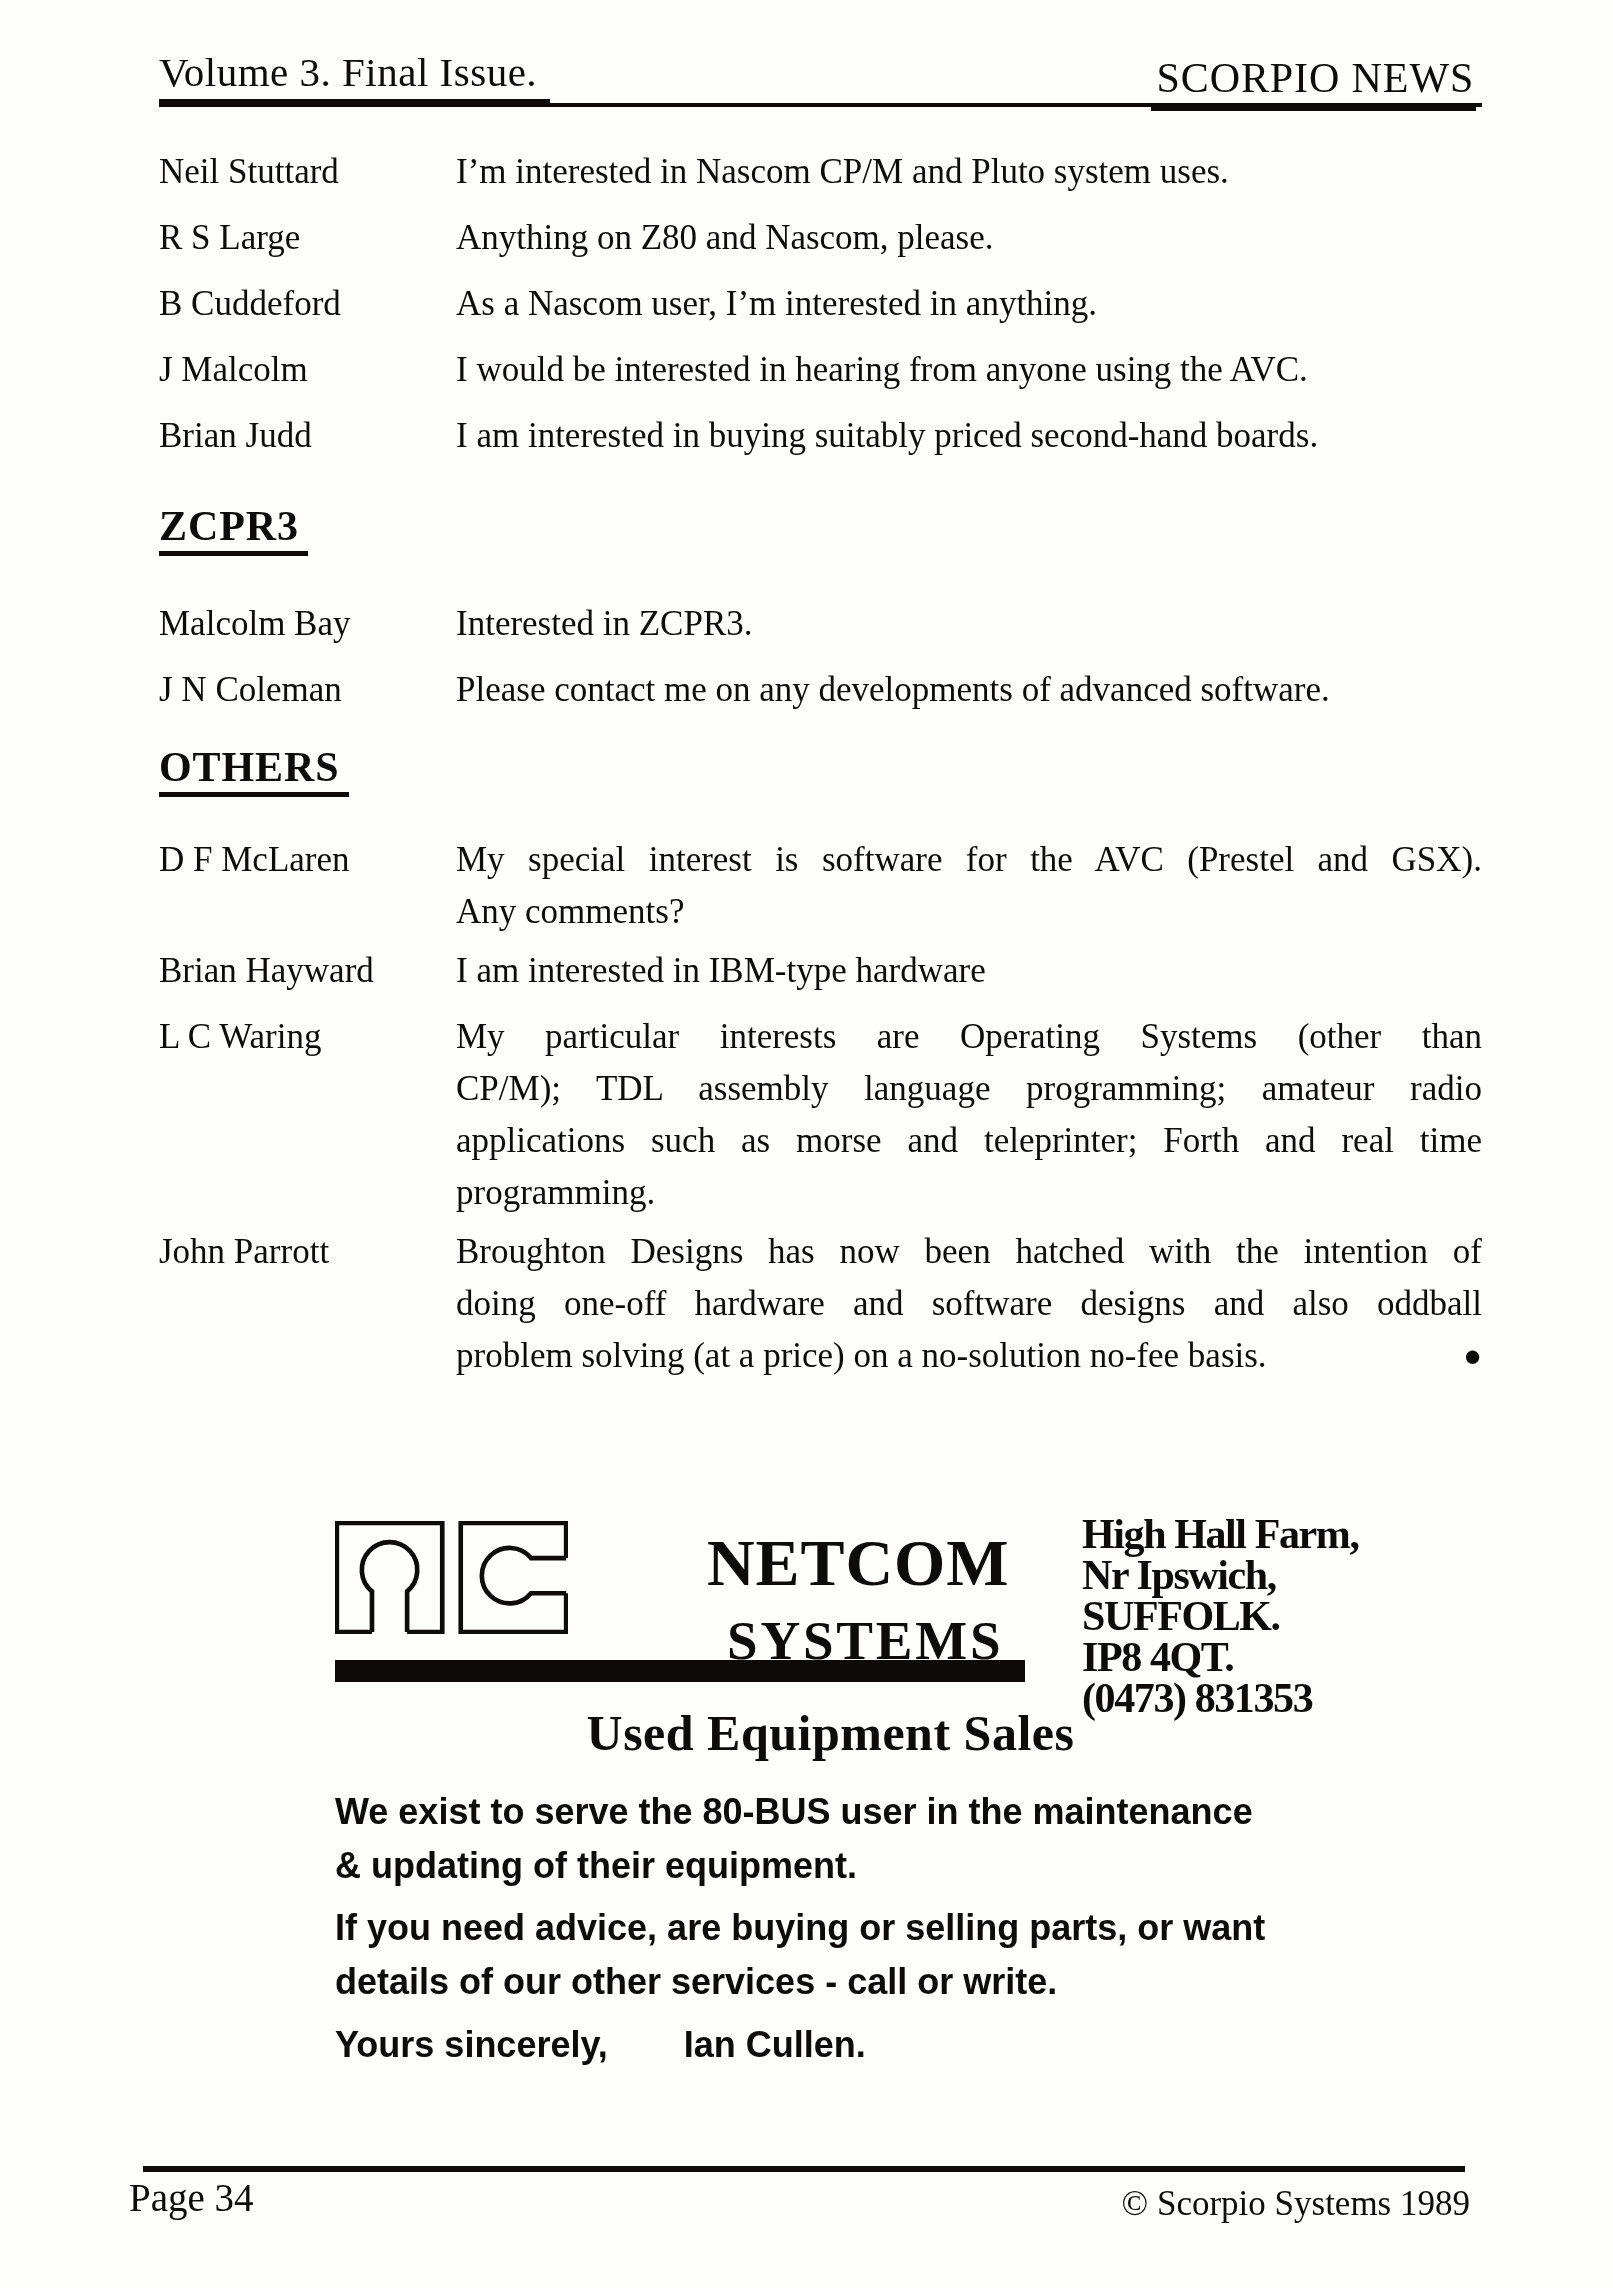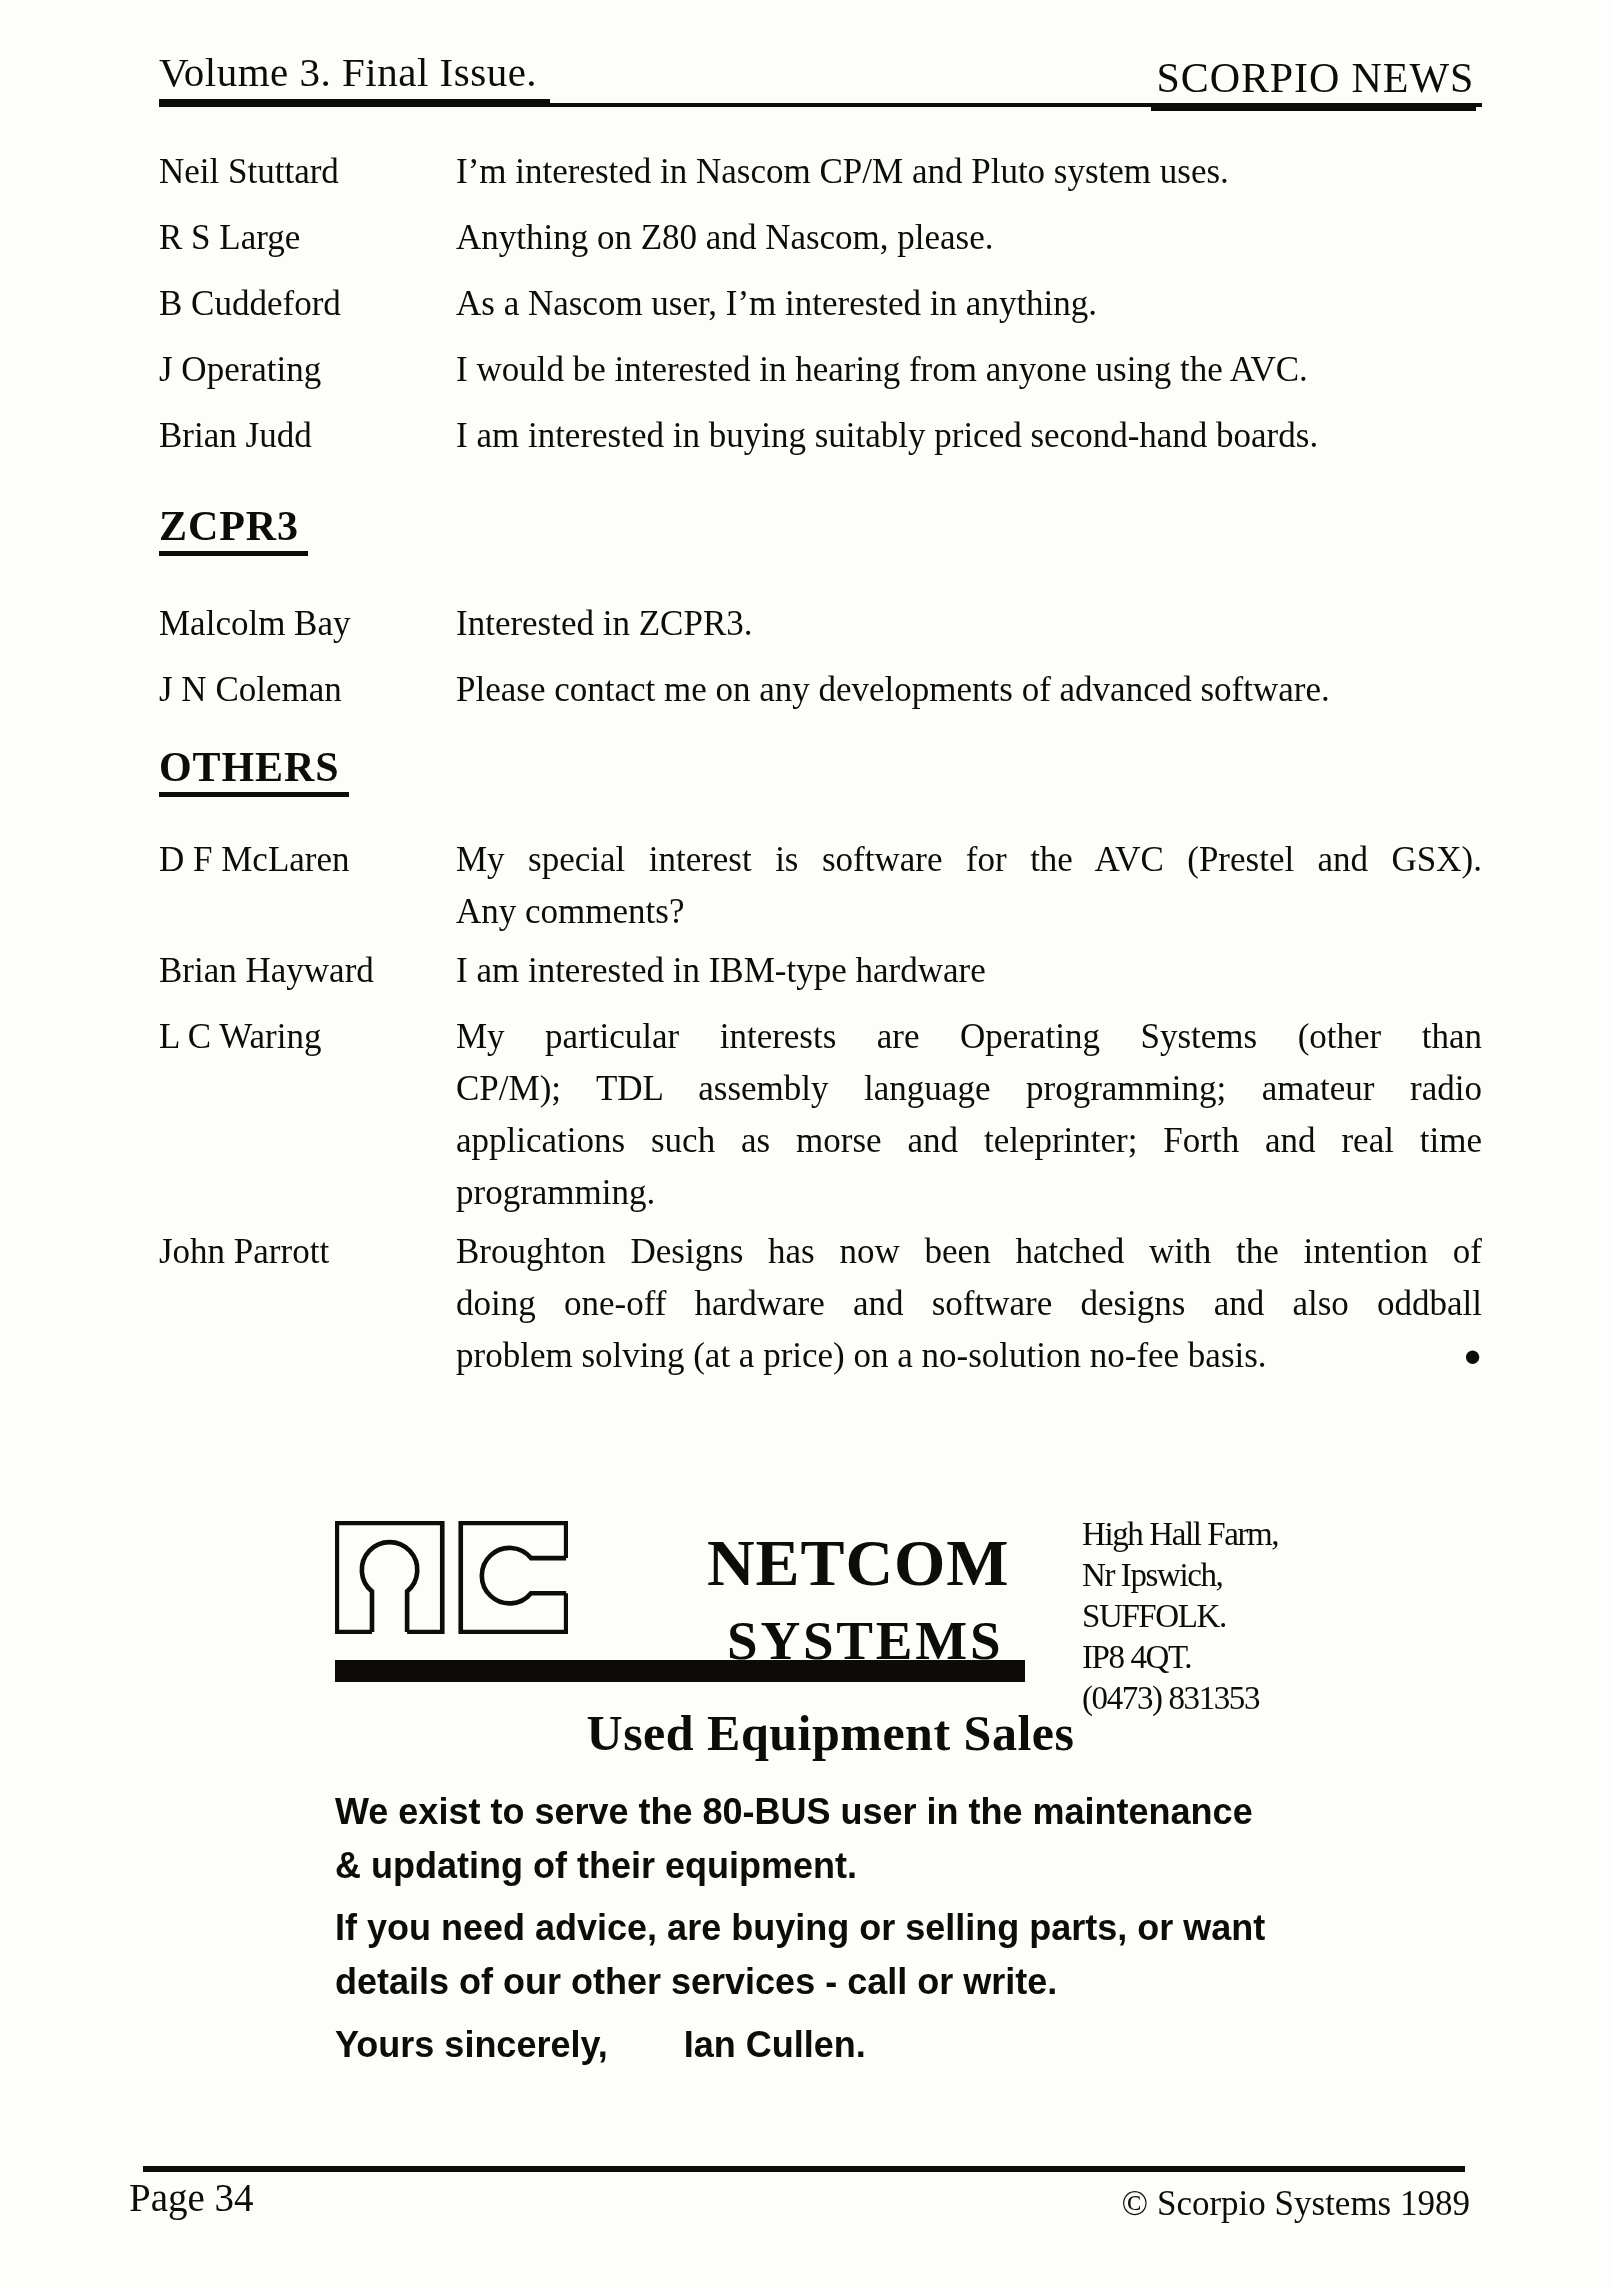--- a/index.html
+++ b/index.html
@@ -47,21 +47,21 @@
   .brand1{
     position:absolute;left:707px;top:1523px;
     font-size:66px;font-weight:bold;letter-spacing:0.9px;line-height:79px;
   }
   .brand2{
     position:absolute;left:727px;top:1608px;
     font-size:55px;font-weight:bold;letter-spacing:2.8px;line-height:65px;
   }
   .addr{
     position:absolute;left:1082px;top:1514px;
-    font-size:33px;font-weight:normal;letter-spacing:-1.4px;line-height:41px;
+    font-size:42px;font-weight:bold;letter-spacing:-1.4px;line-height:41px;
   }
   .adbar{position:absolute;left:335px;top:1660px;width:690px;height:22px;background:#0c0b09;}
   .ad-headline{
     position:absolute;left:335px;top:1704px;width:991px;
     text-align:center;font-size:50px;font-weight:bold;letter-spacing:0.5px;
   }
   .ad-copy{
     position:absolute;left:335px;top:1785px;width:1008px;
     font-family:"Liberation Sans","DejaVu Sans",sans-serif;
     font-weight:bold;font-size:36px;line-height:54px;
@@ -91,21 +91,21 @@
     </div>
     <div class="row">
       <div class="name">R S Large</div>
       <div class="desc">Anything on Z80 and Nascom, please.</div>
     </div>
     <div class="row">
       <div class="name">B Cuddeford</div>
       <div class="desc">As a Nascom user, I’m interested in anything.</div>
     </div>
     <div class="row">
-      <div class="name">J Operating</div>
+      <div class="name">J Malcolm</div>
       <div class="desc">I would be interested in hearing from anyone using the AVC.</div>
     </div>
     <div class="row">
       <div class="name">Brian Judd</div>
       <div class="desc">I am interested in buying suitably priced second-hand boards.</div>
     </div>
 
     <div class="sec-zcpr3">
       <div class="sec-h">ZCPR3</div>
       <div class="row">

